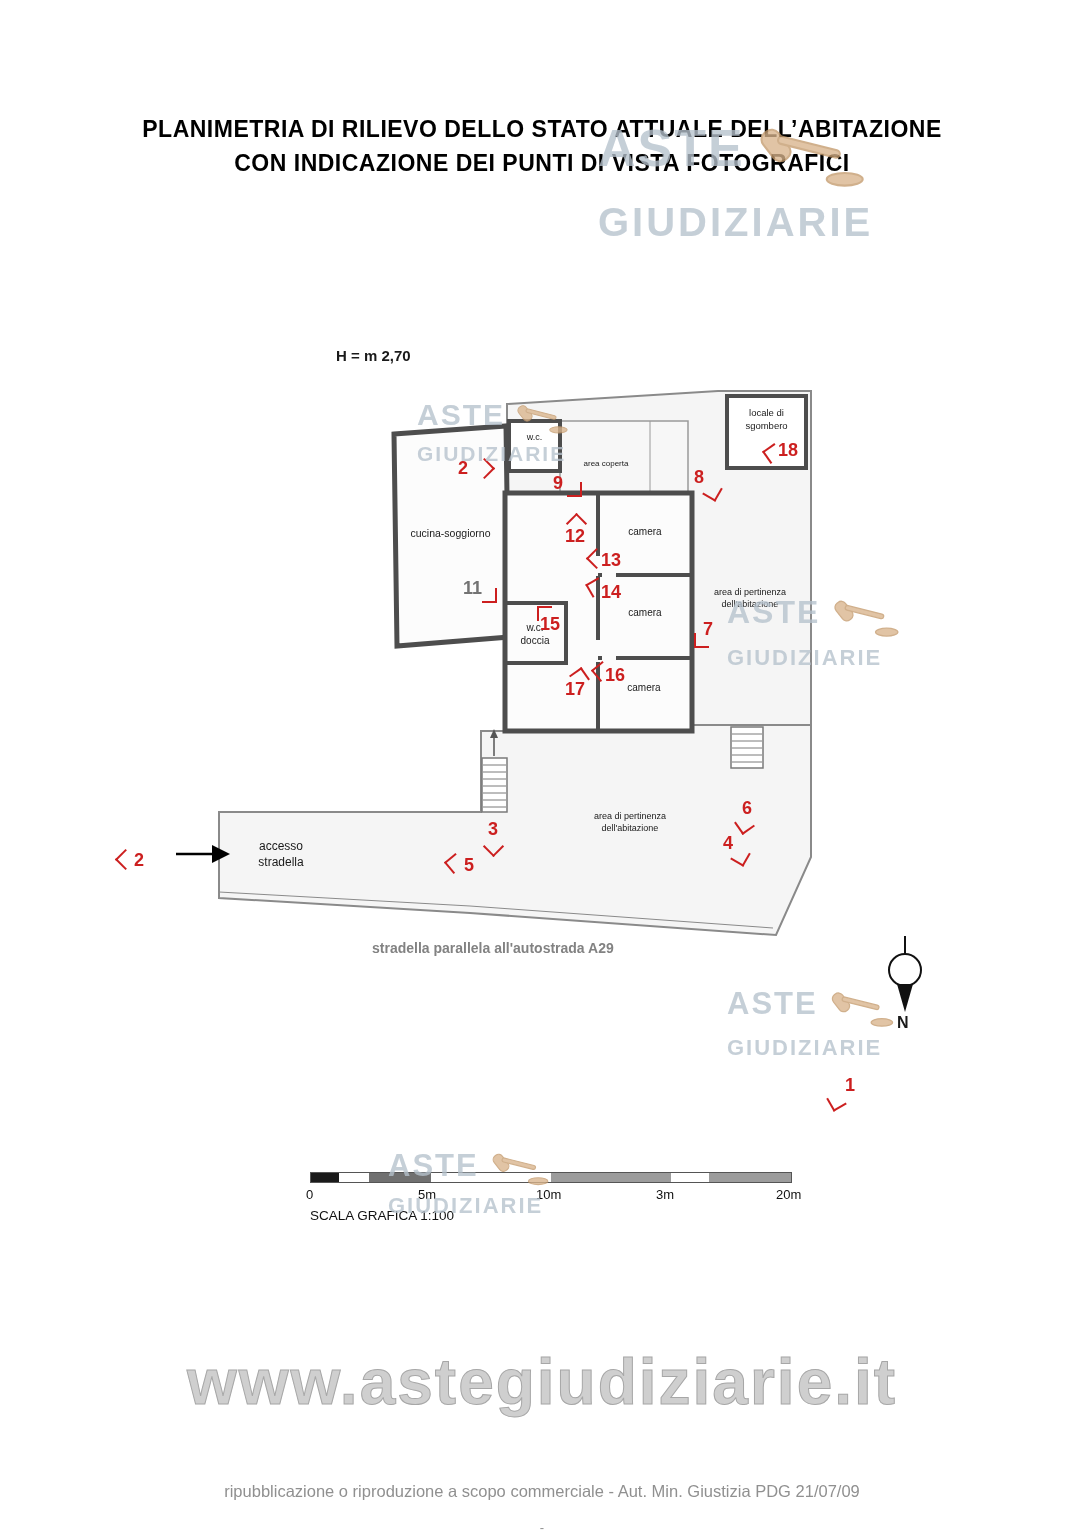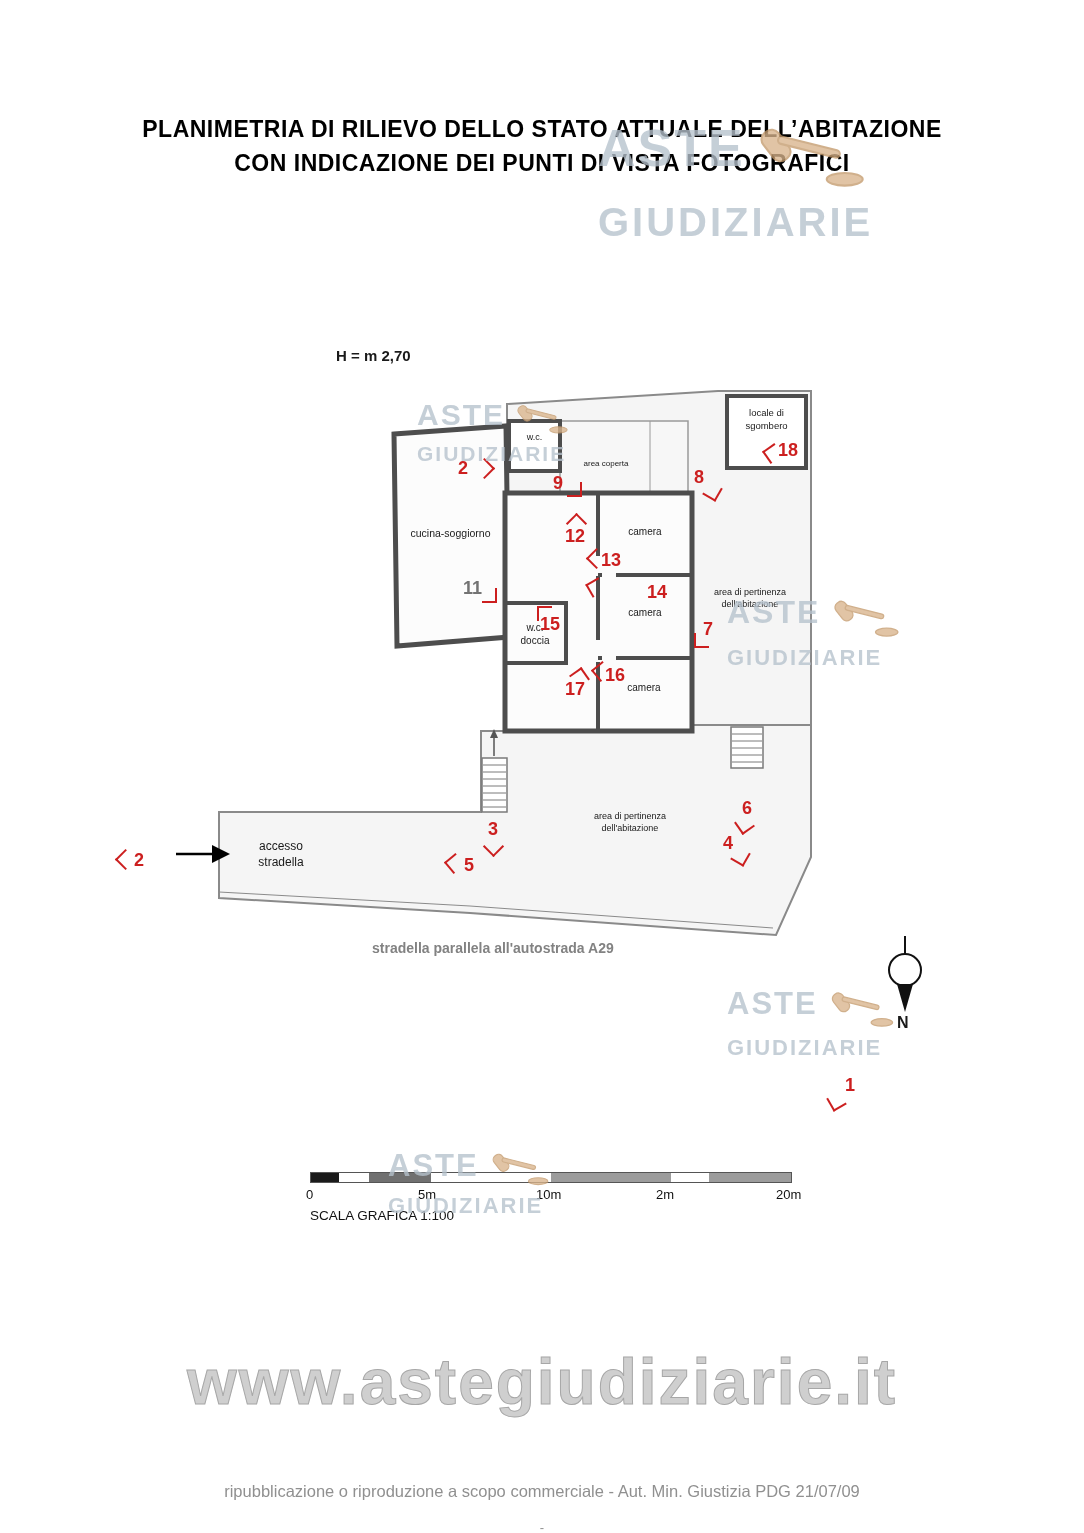--- a/index.html
+++ b/index.html
@@ -267,21 +267,21 @@
       <span class="marker-num" style="left: 553px; top: 476px; color: rgb(204, 31, 31);">9</span>
       <span class="marker-chevron" style="left: 567px; top: 482px; transform: rotate(0deg); border-color: rgb(204, 31, 31);"></span>
       <span class="marker-num" style="left: 458px; top: 461px; color: rgb(204, 31, 31);">2</span>
       <span class="marker-chevron" style="left: 477px; top: 461px; transform: rotate(-45deg); border-color: rgb(204, 31, 31);"></span>
       <span class="marker-num" style="left: 463px; top: 581px; color: #737373;">11</span>
       <span class="marker-chevron" style="left: 482px; top: 588px; transform: rotate(0deg); border-color: rgb(204, 31, 31);"></span>
       <span class="marker-num" style="left: 565px; top: 529px; color: rgb(204, 31, 31);">12</span>
       <span class="marker-chevron" style="left: 569px; top: 516px; transform: rotate(225deg); border-color: rgb(204, 31, 31);"></span>
       <span class="marker-num" style="left: 601px; top: 553px; color: rgb(204, 31, 31);">13</span>
       <span class="marker-chevron" style="left: 589px; top: 551px; transform: rotate(135deg); border-color: rgb(204, 31, 31);"></span>
-      <span class="marker-num" style="left: 601px; top: 585px; color: rgb(204, 31, 31); margin-left: 46px;">14</span>
+      <span class="marker-num" style="left: 601px; top: 585px; color: rgb(204, 31, 31);">14</span>
       <span class="marker-chevron" style="left: 588px; top: 580px; transform: rotate(150deg); border-color: rgb(204, 31, 31);"></span>
       <span class="marker-num" style="left: 540px; top: 617px; color: rgb(204, 31, 31);">15</span>
       <span class="marker-chevron" style="left: 537px; top: 606px; transform: rotate(180deg); border-color: rgb(204, 31, 31);"></span>
       <span class="marker-num" style="left: 605px; top: 668px; color: rgb(204, 31, 31);">16</span>
       <span class="marker-chevron" style="left: 594px; top: 664px; transform: rotate(140deg); border-color: rgb(204, 31, 31);"></span>
       <span class="marker-num" style="left: 565px; top: 682px; color: rgb(204, 31, 31);">17</span>
       <span class="marker-chevron" style="left: 572px; top: 670px; transform: rotate(235deg); border-color: rgb(204, 31, 31);"></span>
       <span class="marker-num" style="left: 778px; top: 443px; color: rgb(204, 31, 31);">18</span>
       <span class="marker-chevron" style="left: 765px; top: 446px; transform: rotate(145deg); border-color: rgb(204, 31, 31);"></span>
     </div>
@@ -291,21 +291,21 @@
     <div class="seg" style="width:30px;background:#ffffff"></div>
     <div class="seg" style="width:62px;background:#707070"></div>
     <div class="seg" style="width:120px;background:#ffffff"></div>
     <div class="seg" style="width:120px;background:#9c9c9c"></div>
     <div class="seg" style="width:38px;background:#ffffff"></div>
     <div class="seg" style="width:82px;background:#9c9c9c"></div>
   </div>
   <span class="scale-tick tick0">0</span>
   <span class="scale-tick tick1">5m</span>
   <span class="scale-tick tick2">10m</span>
-  <span class="scale-tick tick3">2m</span>
+  <span class="scale-tick tick3">3m</span>
   <span class="scale-tick tick4">20m</span>
   <div class="scale-caption">SCALA GRAFICA 1:100</div>
 
   <div class="wm-url">www.astegiudiziarie.it</div>
 
   <div class="footer">
     <div>ripubblicazione o riproduzione a scopo commerciale - Aut. Min. Giustizia PDG 21/07/09</div>
   </div>
   <div class="page-mark">-</div>
 

